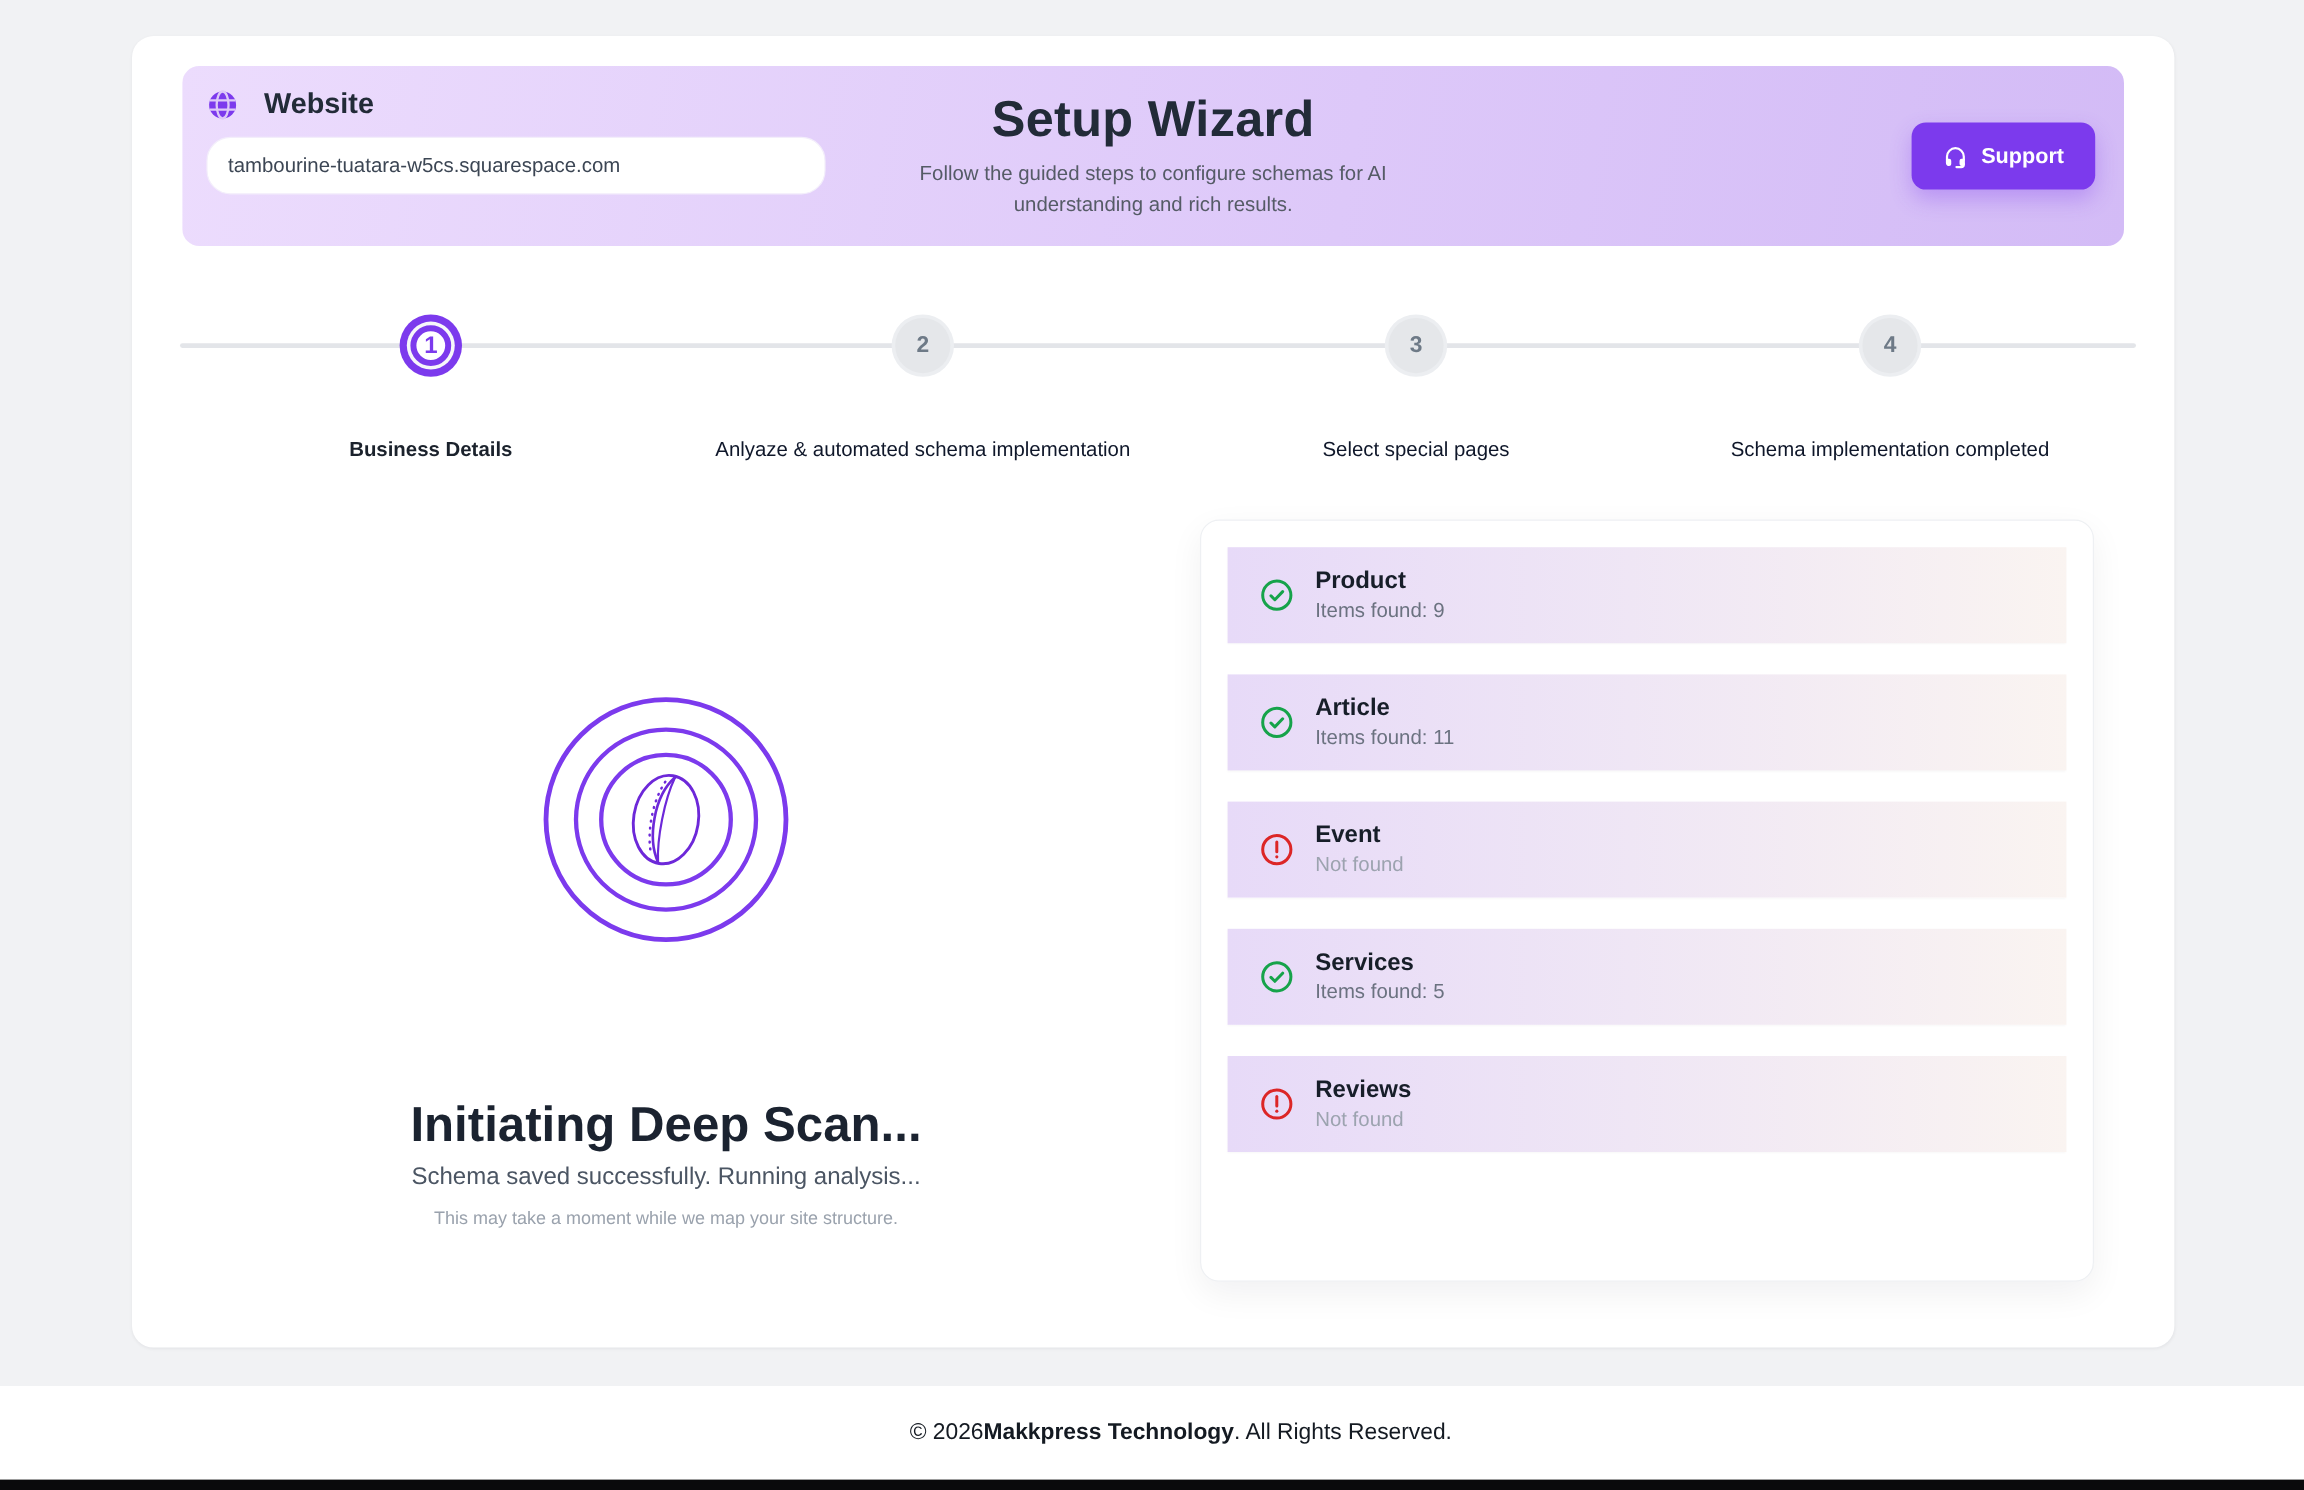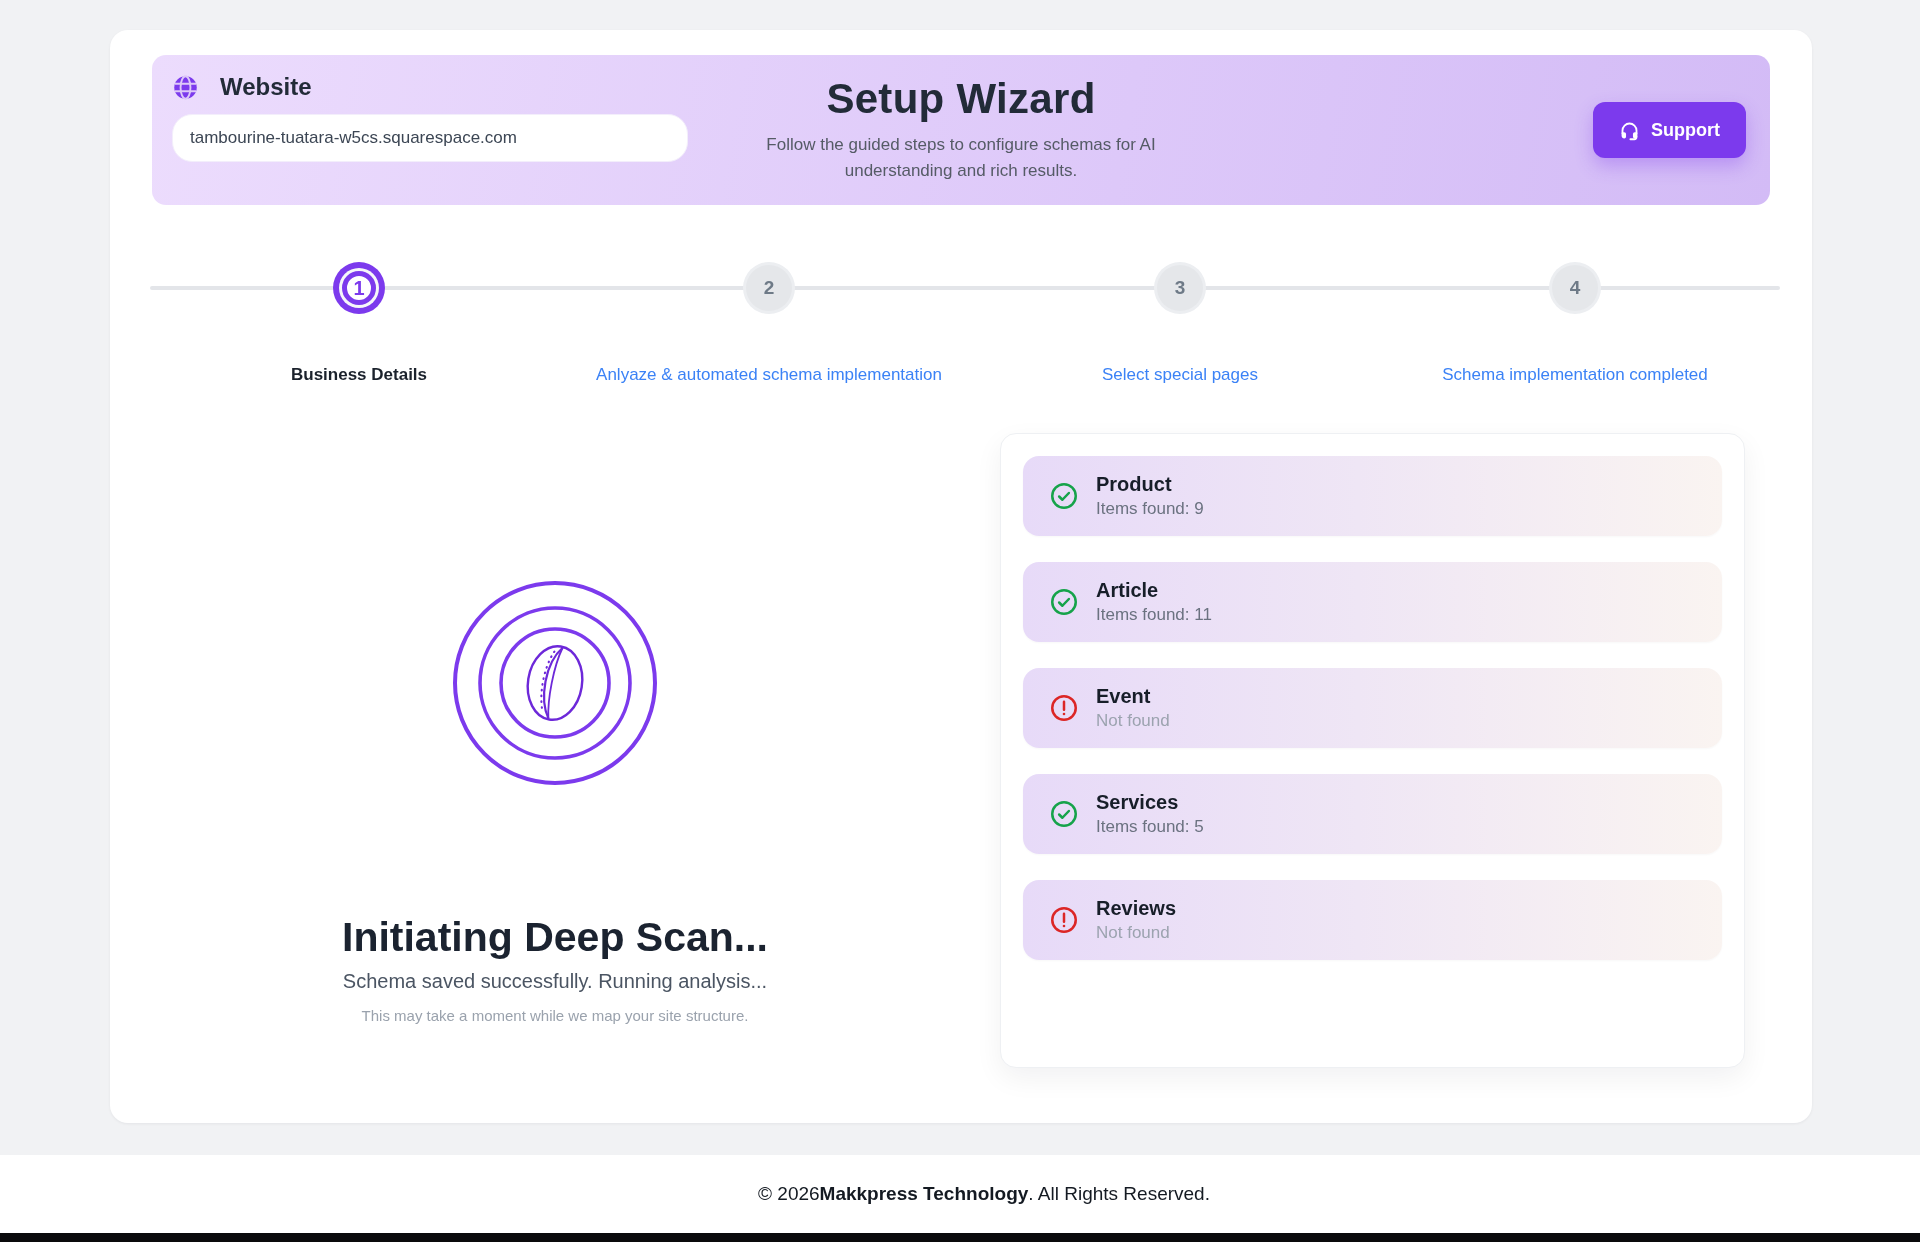--- a/index.html
+++ b/index.html
@@ -68,21 +68,21 @@
     box-shadow:0 0 0 3px #eceef1;
   }
   .step-circle.active {
     width:34px; height:34px; background:#ffffff;
     border:5px solid #7c3aed;
     font-size:20px; font-weight:700; color:#7c3aed;
     box-shadow:0 0 0 3px #f6f7f9, 0 0 0 9px #7c3aed;
   }
   .step-label {
     position:absolute; top:335px; transform:translateX(-50%);
-    font-size:17px; color:#3b82f6; white-space:nowrap;
+    font-size:17px; color:#0f172a; white-space:nowrap;
   }
   .step-label.active { color:#1b222c; font-weight:600; }
   
   .radar-wrap { position:absolute; left:310px; top:518px; width:270px; height:270px; }
   .scan-heading {
     position:absolute; left:445px; top:884px; transform:translateX(-50%);
     font-size:41px; font-weight:700; color:#1b2330; white-space:nowrap;
   }
   .scan-status {
     position:absolute; left:445px; top:940px; transform:translateX(-50%);
@@ -94,21 +94,21 @@
   }
   
   .results-panel {
     position:absolute; left:890px; top:403px; width:745px; height:635px;
     background:#ffffff; border:1px solid #eef0f3; border-radius:16px;
     box-shadow:0 10px 28px rgba(17,24,39,.06);
     padding:22px; overflow:hidden;
     display:flex; flex-direction:column; gap:26px;
   }
   .result-card {
-    min-height:80px; height:80px; border-radius:16px;
+    min-height:80px; height:80px; border-radius:0;
     background:linear-gradient(90deg,#e7daf8 0%,#efe6f5 48%,#faf4f1 100%);
     display:flex; align-items:center; padding:0 26px; gap:17px;
     box-shadow:0 1px 2px rgba(0,0,0,.03);
   }
   .result-text { display:flex; flex-direction:column; gap:3px; }
   .result-title { font-size:20px; font-weight:700; color:#171e29; }
   .result-status { font-size:17px; color:#6b7280; }
   .result-status.notfound { color:#9ca3af; }
   .icon { display:flex; align-items:center; justify-content:center; }
   

